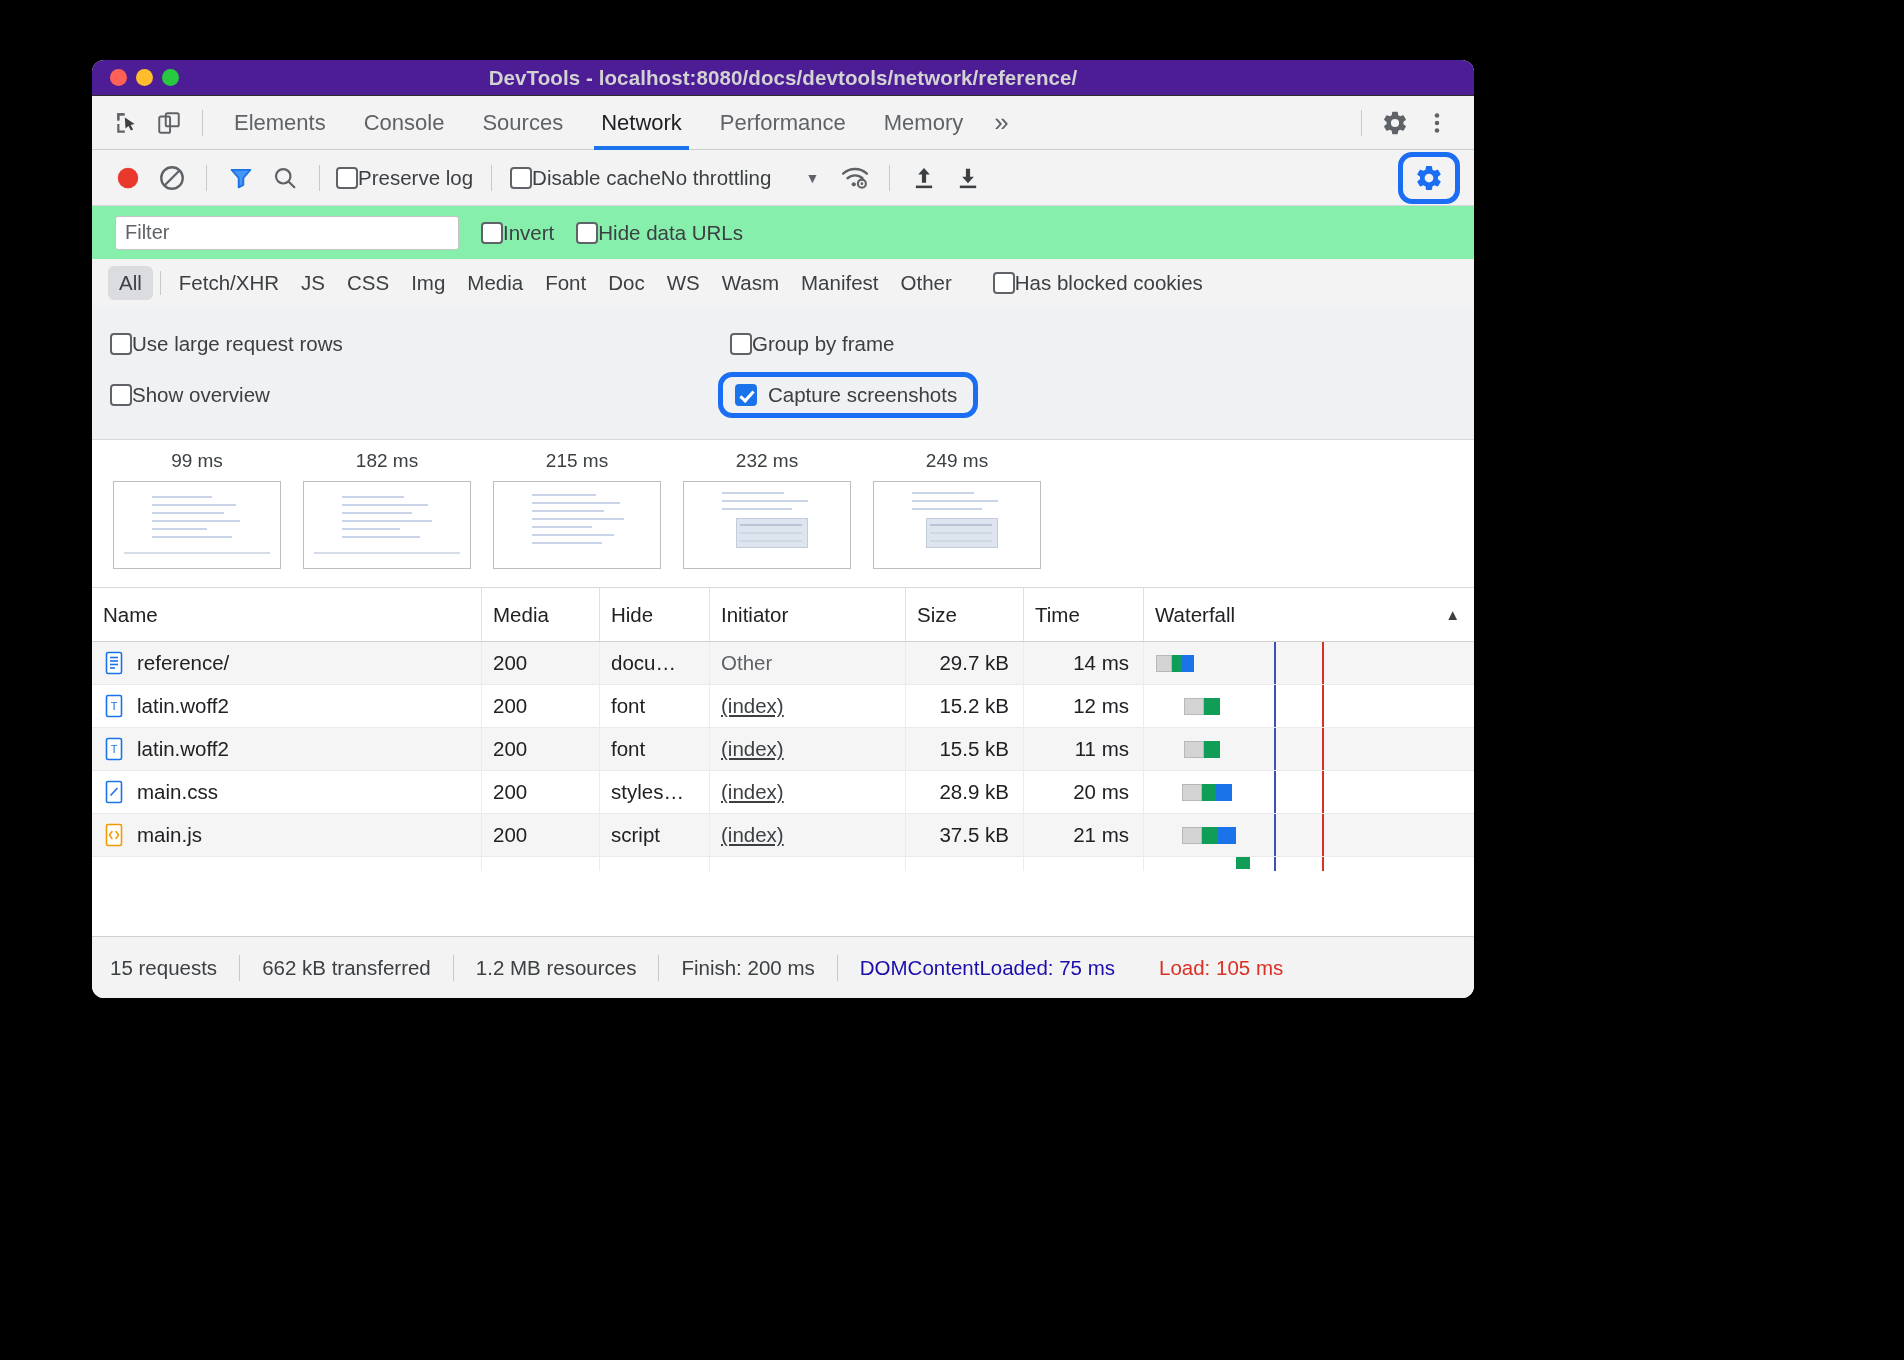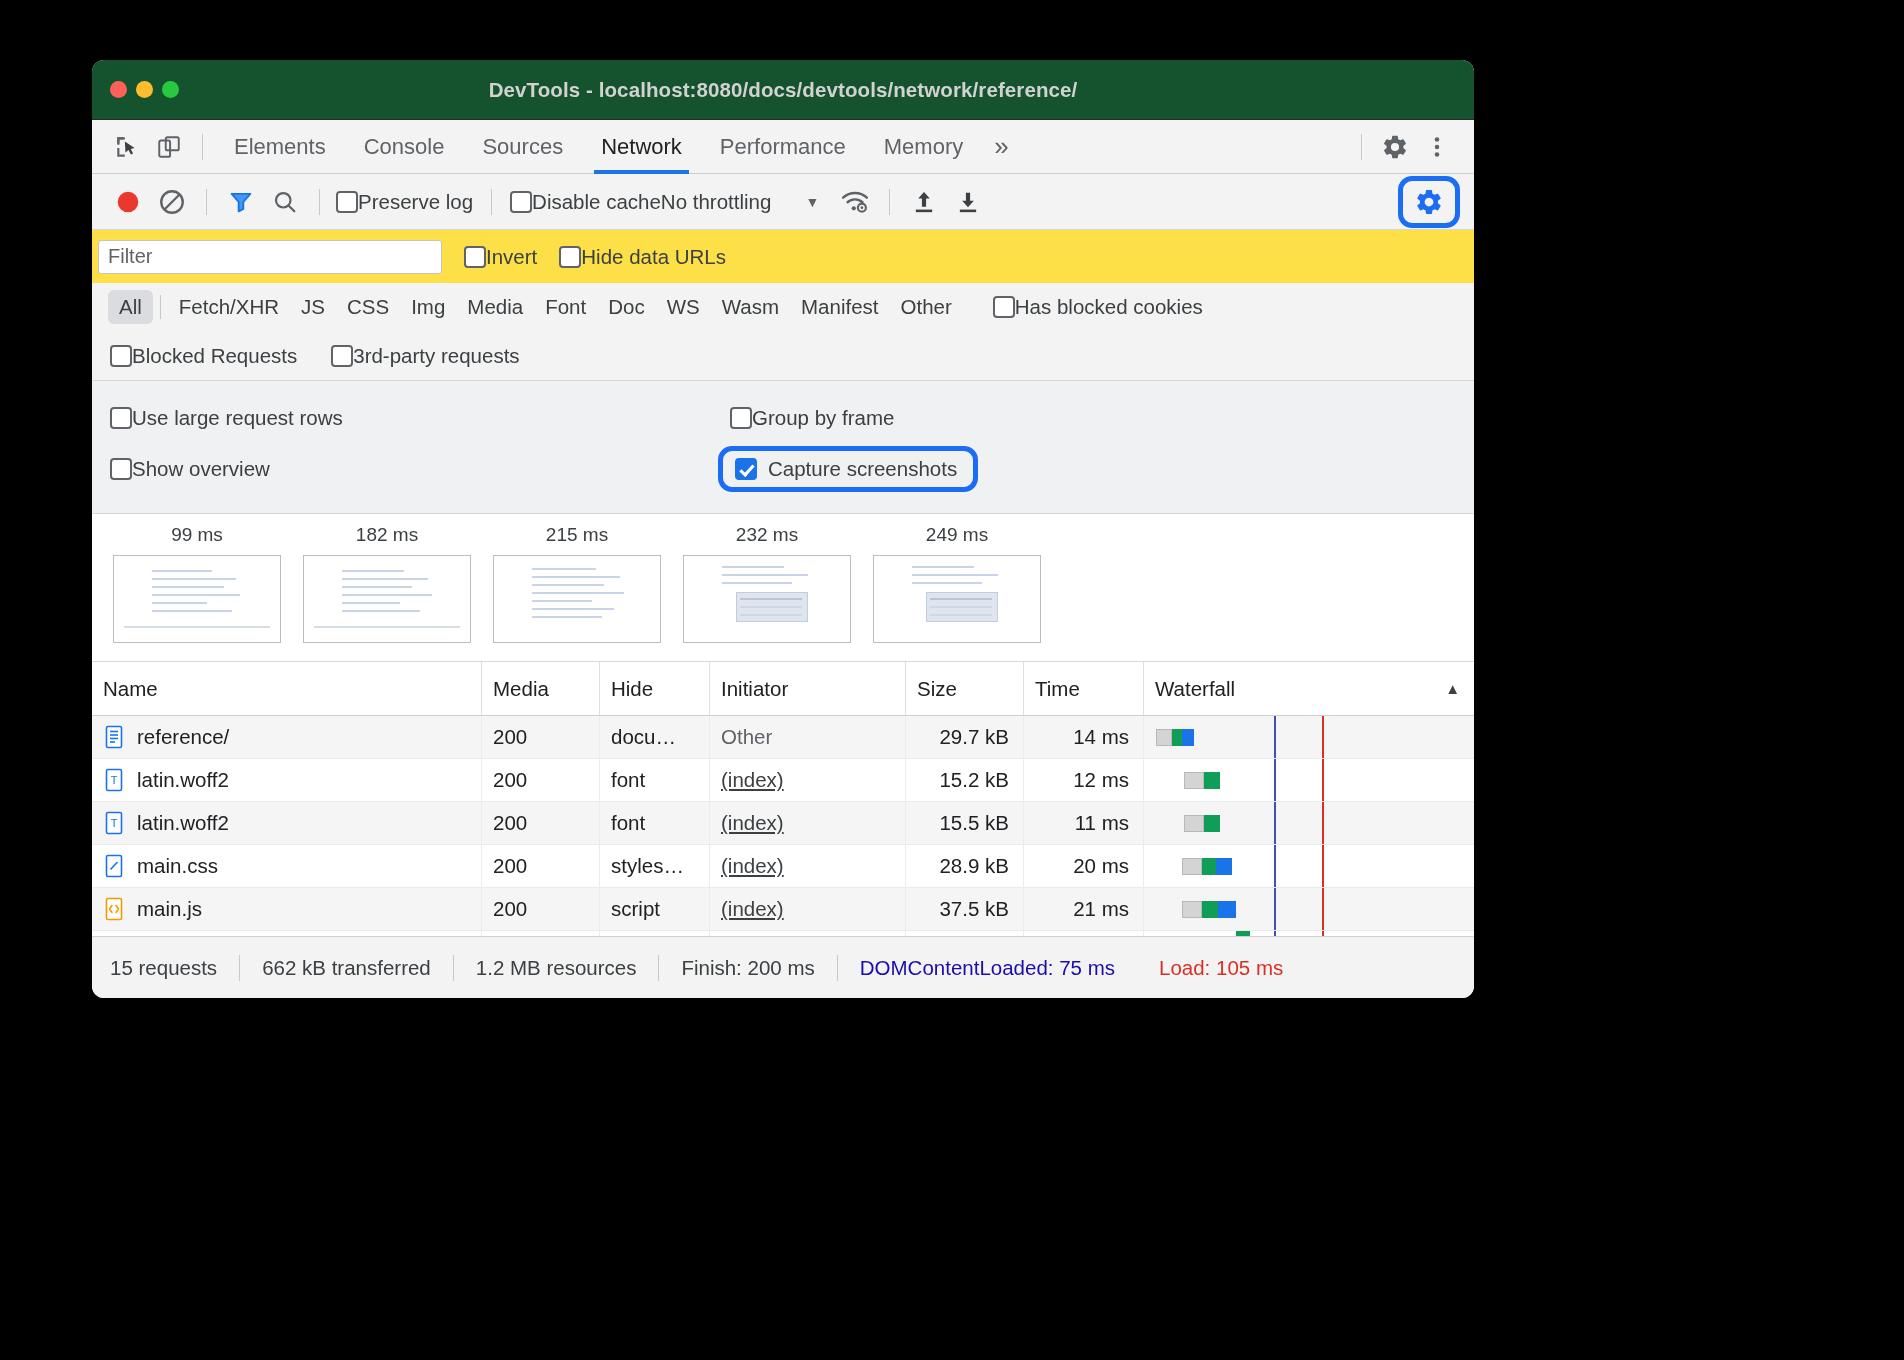--- a/index.html
+++ b/index.html
@@ -16,22 +16,22 @@
     left: 92px; top: 60px;
     width: 1382px; height: 938px;
     background: #ffffff;
     border-radius: 12px;
     overflow: hidden;
     box-shadow: 0 10px 40px rgba(0,0,0,0.55);
   }
 
   
   #titlebar {
-    height: 60px;
-    background: #14532d;
+    height: 36px;
+    background: #4c1d95;
     display: flex; align-items: center;
     position: relative;
     border-bottom: 1px solid #2a2a2a;
   }
   .traffic {
     display: flex; gap: 9px;
     margin-left: 18px;
   }
   .dot { width: 17px; height: 17px; border-radius: 50%; }
   .dot.red { background: #ff6158; }
@@ -134,23 +134,23 @@
     width: 62px; height: 52px;
     border: 5px solid #1b6ef3;
     border-radius: 14px;
     display: flex; align-items: center; justify-content: center;
     cursor: pointer;
   }
 
   
   #filterbar {
     height: 53px;
-    background: #fde047;
-    display: flex; align-items: center;
-    padding-left: 6px;
+    background: #86efac;
+    display: flex; align-items: center;
+    padding-left: 23px;
     gap: 22px;
   }
   #filter-input {
     width: 344px; height: 34px;
     border: 1px solid #c4c4c4;
     border-radius: 3px;
     background: #fff;
     font-size: 20px;
     color: #3c4043;
     padding: 0 9px;
@@ -479,30 +479,20 @@
     <div class="chip"><span>WS</span></div>
     <div class="chip"><span>Wasm</span></div>
     <div class="chip"><span>Manifest</span></div>
     <div class="chip"><span>Other</span></div>
     <div class="cbrow">
       <span class="cbox"></span>
       <span class="cblabel">Has blocked cookies</span>
     </div>
   </div>
 
-  <div id="blockedbar">
-    <div class="cbrow">
-      <span class="cbox"></span>
-      <span class="cblabel">Blocked Requests</span>
-    </div>
-    <div class="cbrow">
-      <span class="cbox"></span>
-      <span class="cblabel">3rd-party requests</span>
-    </div>
-  </div>
 
   <div id="settingspane">
     <div class="setrow">
       <div class="setcol-left">
         <div class="cbrow">
           <span class="cbox"></span>
           <span class="cblabel">Use large request rows</span>
         </div>
       </div>
       <div class="setcol-right">

